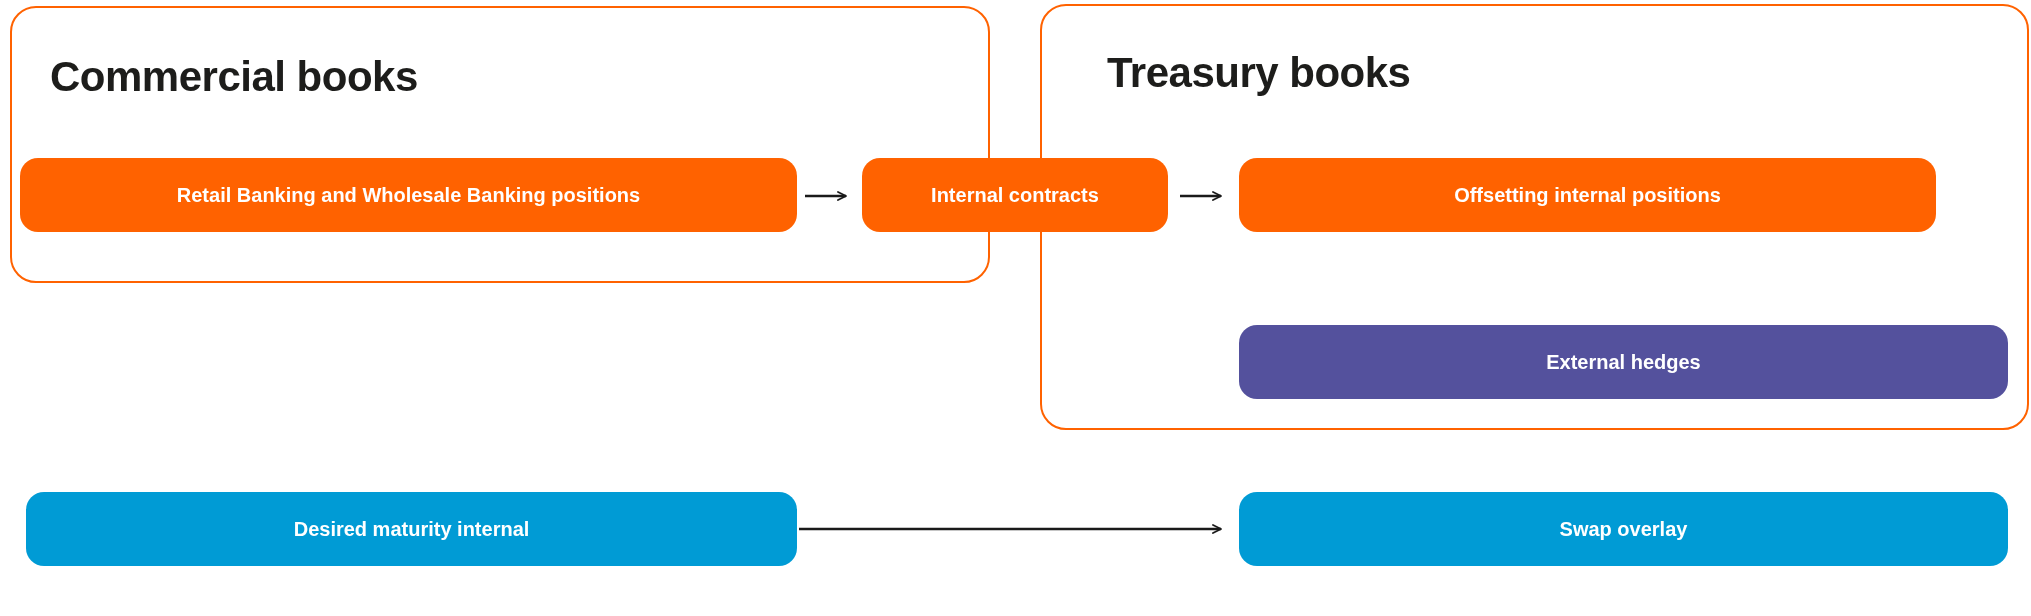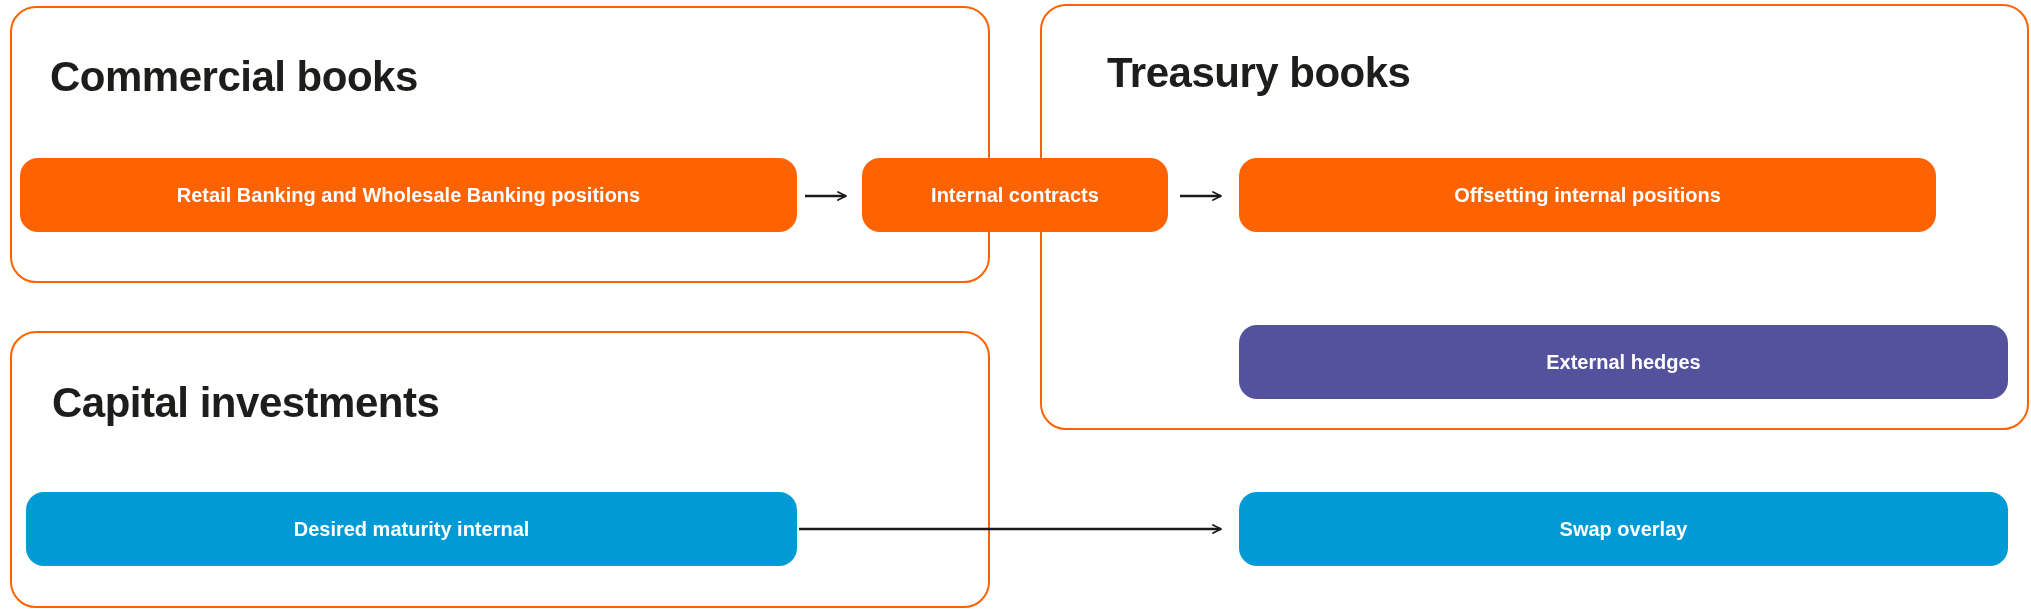--- a/index.html
+++ b/index.html
@@ -68,23 +68,20 @@
 </style>
 </head>
 <body>
 
 <div class="canvas">
 
   <div class="group" id="g-commercial">
     <div class="group-title">Commercial books</div>
   </div>
 
-  <div class="group" id="g-capital">
-    <div class="group-title">Capital investments</div>
-  </div>
 
   <div class="group" id="g-treasury">
     <div class="group-title">Treasury books</div>
   </div>
 
   <svg class="arrows" viewBox="0 0 2031 616" xmlns="http://www.w3.org/2000/svg">
     <defs>
       <marker id="arrowhead" markerWidth="12" markerHeight="12" refX="9" refY="5" orient="auto" markerUnits="userSpaceOnUse">
         <path d="M1,1 L9,5 L1,9" fill="none" stroke="#1A1A1A" stroke-width="1.8" stroke-linecap="round" stroke-linejoin="round"></path>
       </marker>

